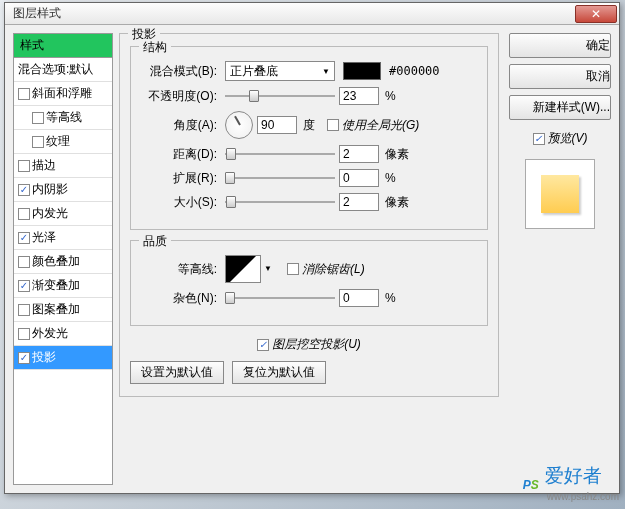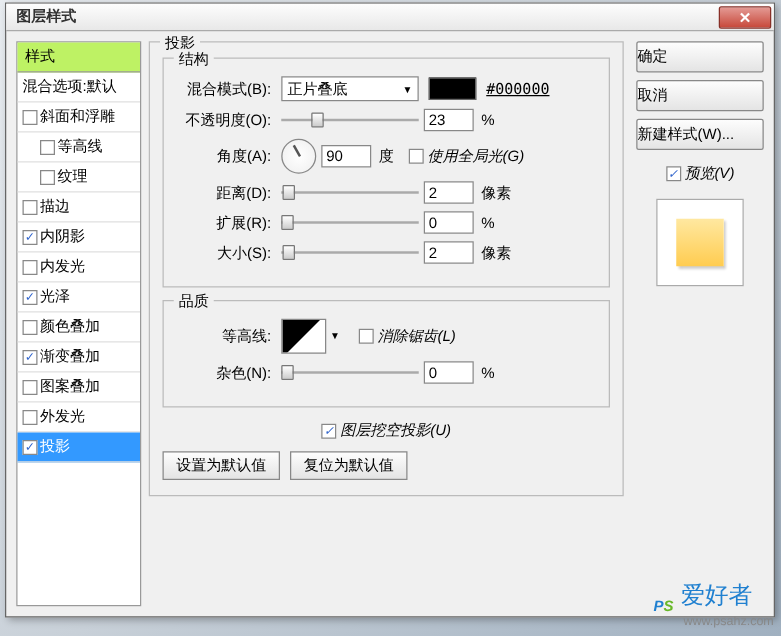--- a/index.html
+++ b/index.html
@@ -1,51 +1,51 @@
 <!DOCTYPE html>
 <html><head>
 <meta charset="utf-8">
 <style>
 * { margin: 0; padding: 0; box-sizing: border-box; font-family: "Microsoft YaHei", SimSun, sans-serif; font-size: 12px; }
 body { background: linear-gradient(135deg, #e8ecf0 0%, #c8d0d8 50%, #a0b0c0 100%); width: 625px; height: 509px; position: relative; }
 .dialog { position: absolute; left: 4px; top: 2px; width: 616px; height: 492px; background: #f0f0f0; border: 1px solid #666; box-shadow: 2px 2px 6px rgba(0,0,0,0.3); }
-.titlebar { height: 22px; background: linear-gradient(#fdfdfd, #e8e8e8); border-bottom: 1px solid #aaa; display: flex; align-items: center; padding-left: 8px; color: #333; font-size: 12px; position: relative; font-weight: bold; }
+.titlebar { height: 22px; background: linear-gradient(#fdfdfd, #e8e8e8); border-bottom: 1px solid #aaa; display: flex; align-items: center; padding-left: 8px; color: #333; font-size: 12px; position: relative; }
 .close-btn { position: absolute; right: 2px; top: 2px; width: 42px; height: 18px; background: linear-gradient(#e49a94, #c7483a); border: 1px solid #883028; border-radius: 2px; display: flex; align-items: center; justify-content: center; color: #fff; font-size: 11px; cursor: pointer; }
 .content { display: flex; padding: 8px; gap: 6px; height: calc(100% - 22px); }
 .left-panel { width: 100px; border: 1px solid #999; background: #fff; }
-.left-header { background: #bef264; border-bottom: 1px solid #999; padding: 3px 6px; }
+.left-header { background: #22c55e; border-bottom: 1px solid #999; padding: 3px 6px; }
 .left-item { padding: 3px 4px; border-bottom: 1px solid #e0e0e0; display: flex; align-items: center; gap: 2px; font-size: 12px; cursor: pointer; }
 .left-item.sub { padding-left: 18px; }
 .left-item.selected { background: #3399ff; color: #fff; }
 .cb { width: 12px; height: 12px; border: 1px solid #888; background: #fff; display: inline-flex; align-items: center; justify-content: center; font-size: 9px; cursor: pointer; }
 .cb.checked::after { content: "✓"; color: #3366cc; font-size: 10px; }
 .selected .cb.checked::after { color: #3366cc; }
 .center-panel { flex: 1; padding-right: 4px;}
 .fieldset { border: 1px solid #bbb; padding: 8px 10px 12px 10px; margin-bottom: 10px; position: relative; }
 .fieldset > .legend { position: absolute; top: -8px; left: 8px; background: #f0f0f0; padding: 0 4px; font-size: 12px; }
 .row { display: flex; align-items: center; margin: 6px 0; gap: 4px; }
 .row-label { width: 80px; text-align: right; padding-right: 4px; }
 .select { border: 1px solid #888; background: #fff; height: 20px; width: 110px; display: flex; align-items: center; padding: 0 4px; position: relative; cursor: pointer; }
 .select::after { content: "▼"; position: absolute; right: 4px; font-size: 8px; }
 .swatch { width: 38px; height: 18px; background: #000; border: 1px solid #666; margin-left: 4px; cursor: pointer; }
-.hex { margin-left: 4px; font-family: monospace; text-decoration: underline; }
+.hex { margin-left: 4px; font-family: monospace; }
 .slider { position: relative; width: 110px; height: 16px; }
 .slider-track { position: absolute; top: 7px; left: 0; right: 0; height: 2px; background: #aaa; }
 .slider-thumb { position: absolute; top: 2px; width: 10px; height: 12px; background: linear-gradient(#fff,#ccc); border: 1px solid #777; border-radius: 1px; cursor: pointer; }
 .num-input { width: 40px; height: 18px; border: 1px solid #888; background: #fff; padding: 0 3px; }
 .unit { margin-left: 2px; }
 .angle-dial { width: 28px; height: 28px; border: 1px solid #888; border-radius: 50%; background: radial-gradient(#fff,#eee); position: relative; cursor: pointer; }
 .angle-dial::after { content: ""; position: absolute; width: 2px; height: 10px; background: #555; left: 13px; top: 3px; transform-origin: bottom center; transform: rotate(-30deg); }
 .contour-swatch { width: 36px; height: 28px; border: 1px solid #888; background: linear-gradient(135deg, #000 0%, #000 49%, #fff 51%, #fff 100%); position: relative; cursor: pointer; }
 .contour-swatch::after { content: "▼"; position: absolute; right: -12px; top: 8px; font-size: 8px; }
 .inline-cb { display: flex; align-items: center; gap: 3px; font-style: italic; }
 .btn-row { display: flex; gap: 8px; margin-top: 8px; }
 .btn-flat { border: 1px solid #888; background: linear-gradient(#fdfdfd,#e4e4e4); padding: 2px 10px; cursor: pointer; }
 .right-panel { width: 102px; display: flex; flex-direction: column; gap: 6px; }
-.btn { border: 1px solid #888; background: linear-gradient(#fdfdfd,#e4e4e4); padding: 3px 0; text-align: left; cursor: pointer; border-radius: 2px; }
+.btn { border: 1px solid #888; background: linear-gradient(#fdfdfd,#e4e4e4); padding: 3px 0; text-align: right; cursor: pointer; border-radius: 2px; }
 .preview-box { width: 70px; height: 70px; border: 1px solid #aaa; background: #fff; margin: 6px auto 0 auto; display: flex; align-items: center; justify-content: center; }
 .preview-inner { width: 38px; height: 38px; background: linear-gradient(#ffe8a0,#ffcc50); box-shadow: 2px 2px 2px rgba(0,0,0,0.2); }
 .watermark { position: absolute; bottom: 6px; right: 6px; display: flex; align-items: center; gap: 6px; justify-content: center; }
 .wm-logo { font-weight: bold; font-size: 18px; font-style: italic; }
 .wm-p { color: #2080d0; }
 .wm-s { color: #68b828; }
 .wm-text { color: #2080d0; font-size: 19px; }
 .wm-url { color: #888; font-size: 10px; margin-left: 2px;}
 </style>
 </head>

